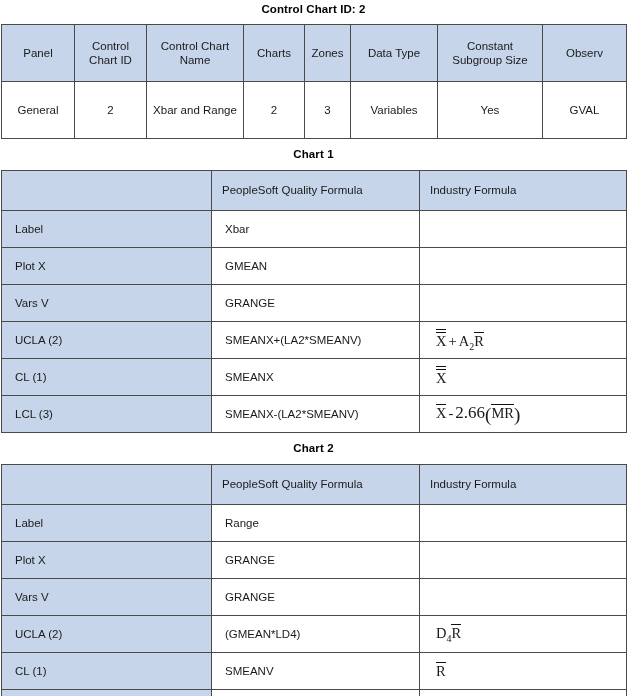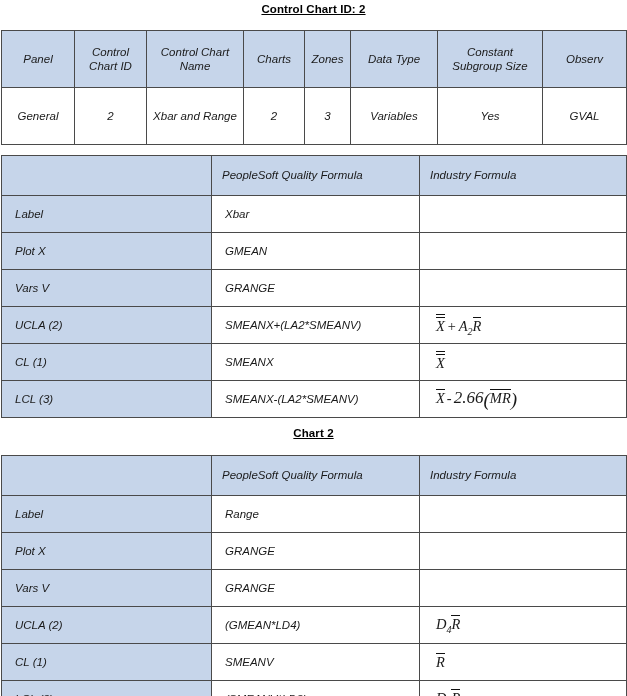--- a/index.html
+++ b/index.html
@@ -19,33 +19,31 @@
     width: 627px;
     height: 696px;
   }
 
   .section-title {
     text-align: center;
     font-size: 11.5px;
     font-weight: bold;
     color: #000;
     letter-spacing: 0.1px;
-    text-decoration: underline;
   }
   #title-main { padding-top: 3px; padding-bottom: 5px; }
   #title-chart1 { padding-top: 9px; padding-bottom: 6px; }
   #title-chart2 { padding-top: 9px; padding-bottom: 6px; }
 
   table.grid {
     border-collapse: collapse;
     table-layout: fixed;
     width: 625px;
-    margin: 10px 1px 0 1px;
+    margin: 4px 1px 0 1px;
     background: #22c55e;
-    font-style: italic;
   }
   table.grid td, table.grid th {
     border: 1.3px solid #4a4a4a;
     padding: 0 10px;
     font-size: 11.5px;
     font-weight: normal;
     color: #1a1a1a;
     vertical-align: middle;
     line-height: 1.25;
   }
@@ -178,20 +176,21 @@
         <td>Xbar and Range</td>
         <td>2</td>
         <td>3</td>
         <td>Variables</td>
         <td>Yes</td>
         <td>GVAL</td>
       </tr>
     </tbody>
   </table>
 
+  <div class="section-title" id="title-chart1">Chart 1</div>
 
   <table class="grid chart">
     <colgroup>
         <col style="width:210px">
         <col style="width:208px">
         <col style="width:207px">
       </colgroup>
     <thead>
       <tr>
         <th class="corner"></th>

